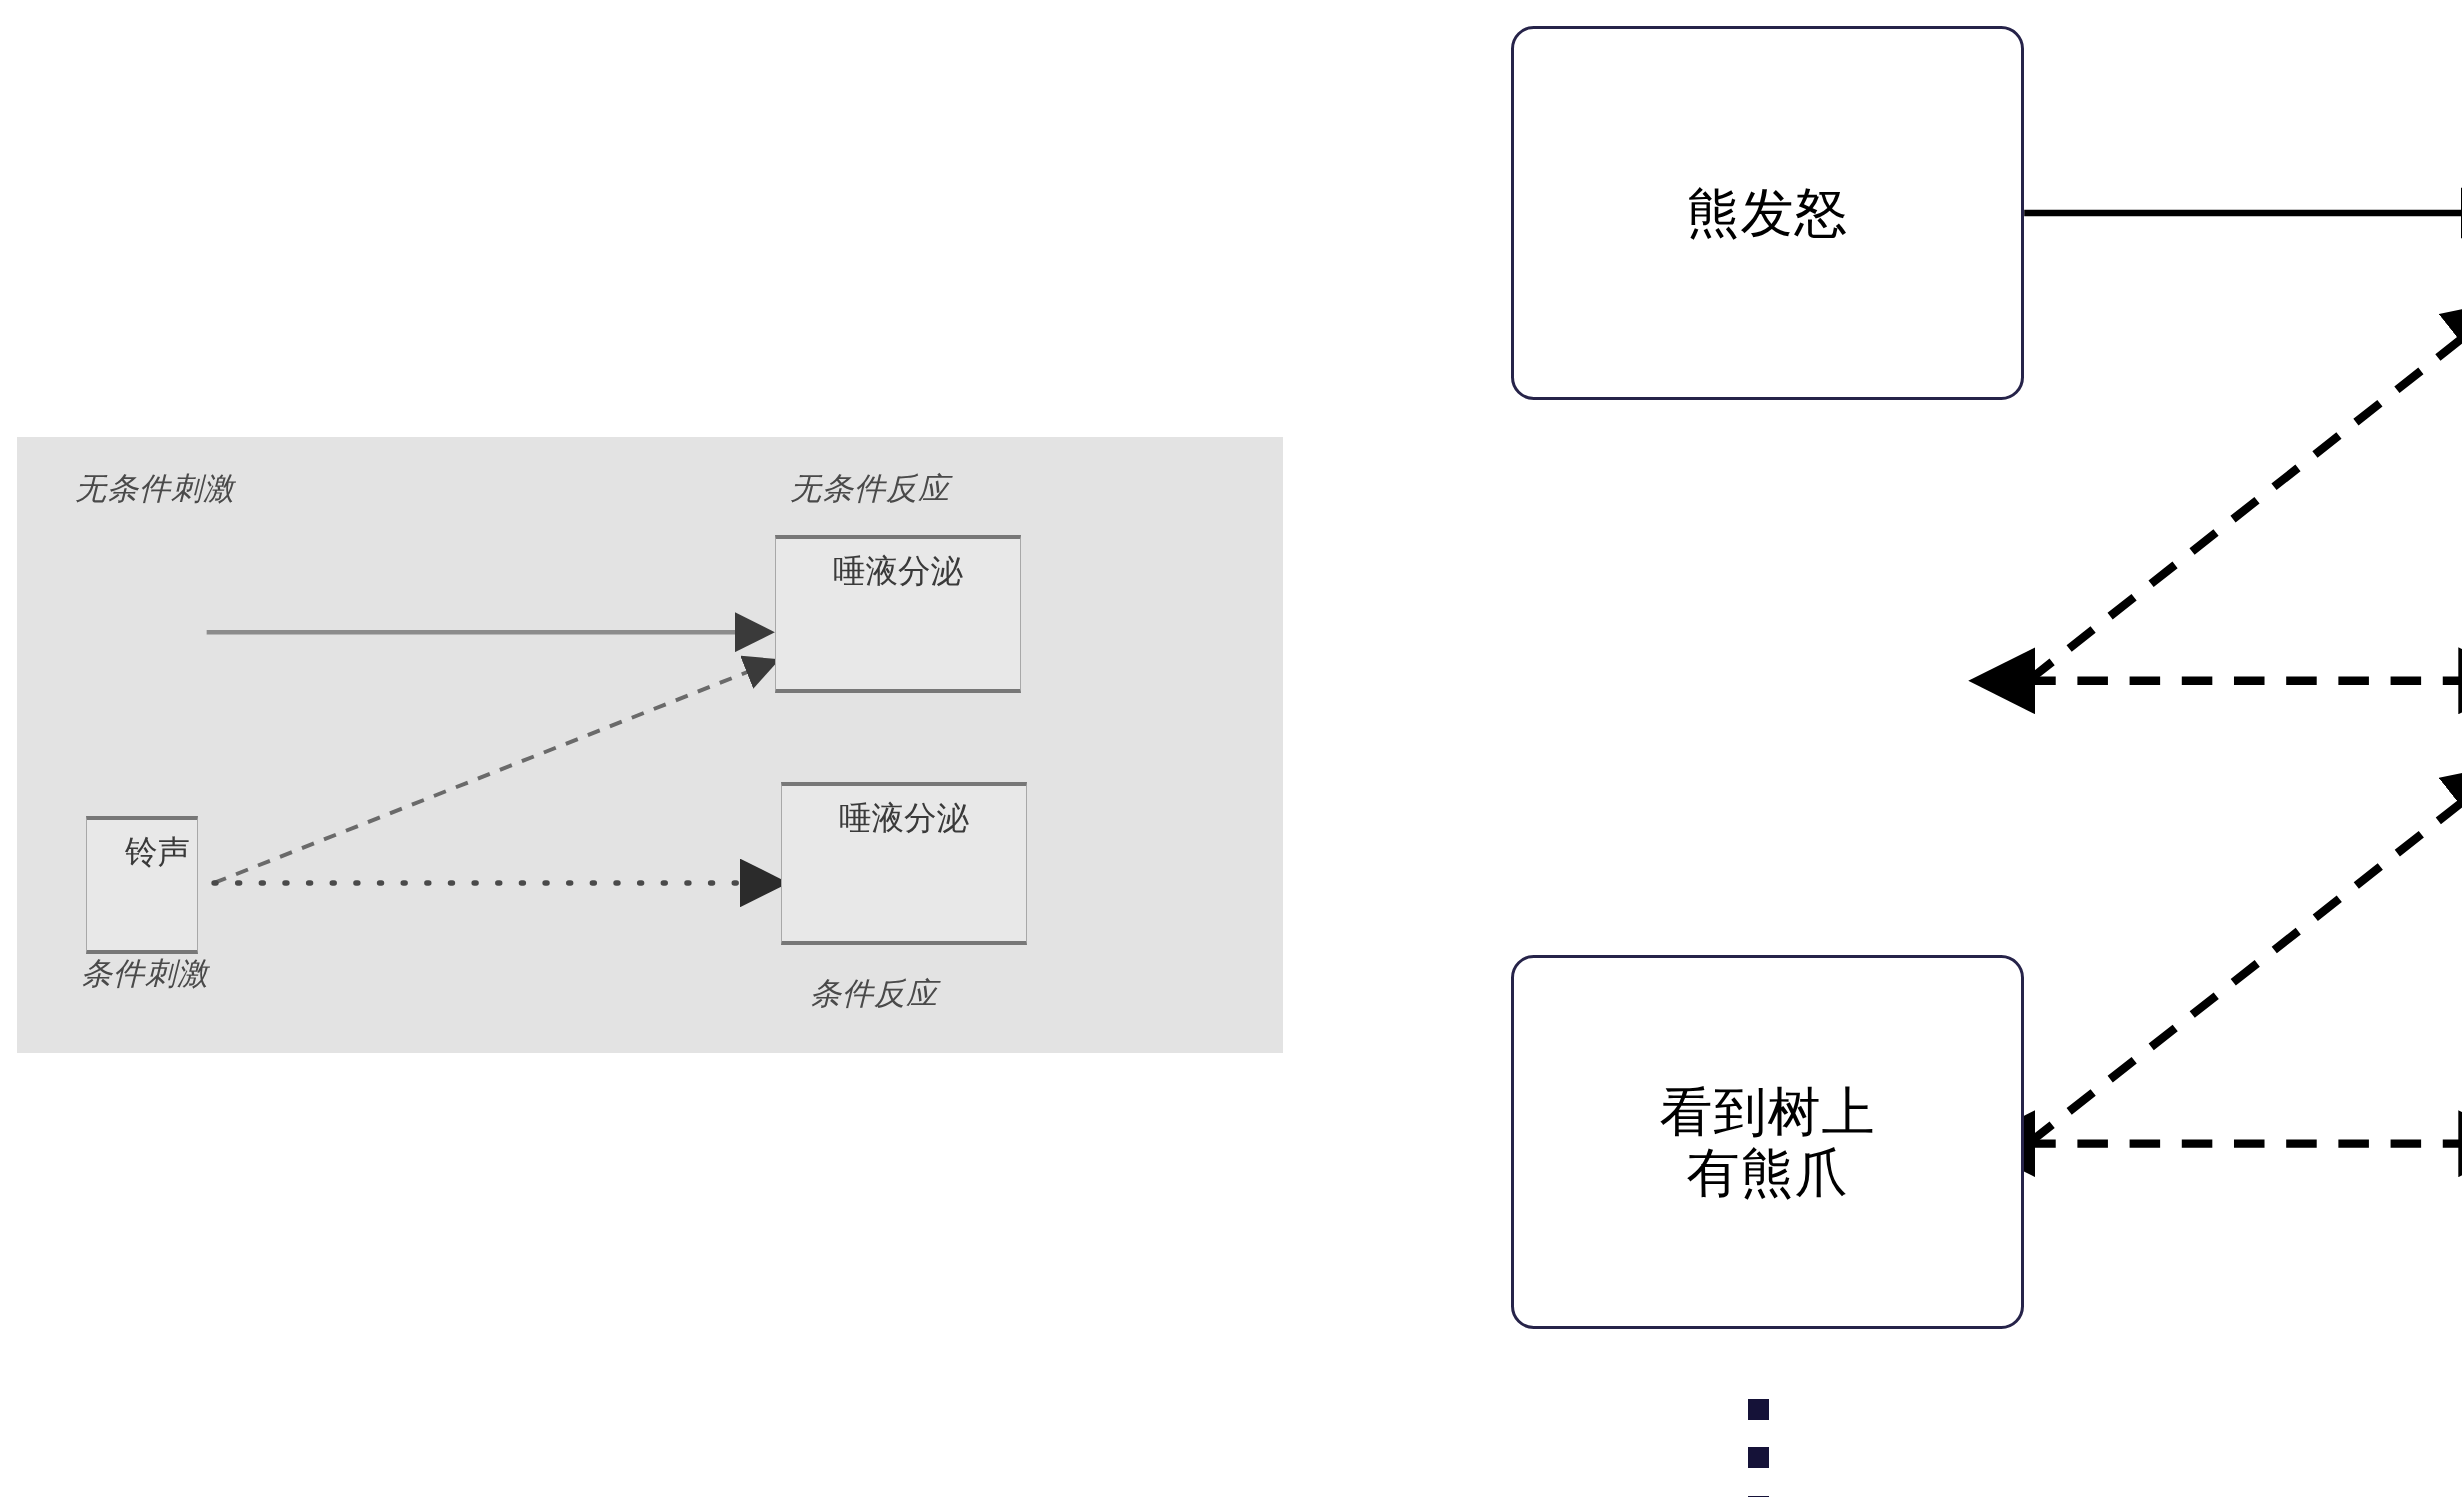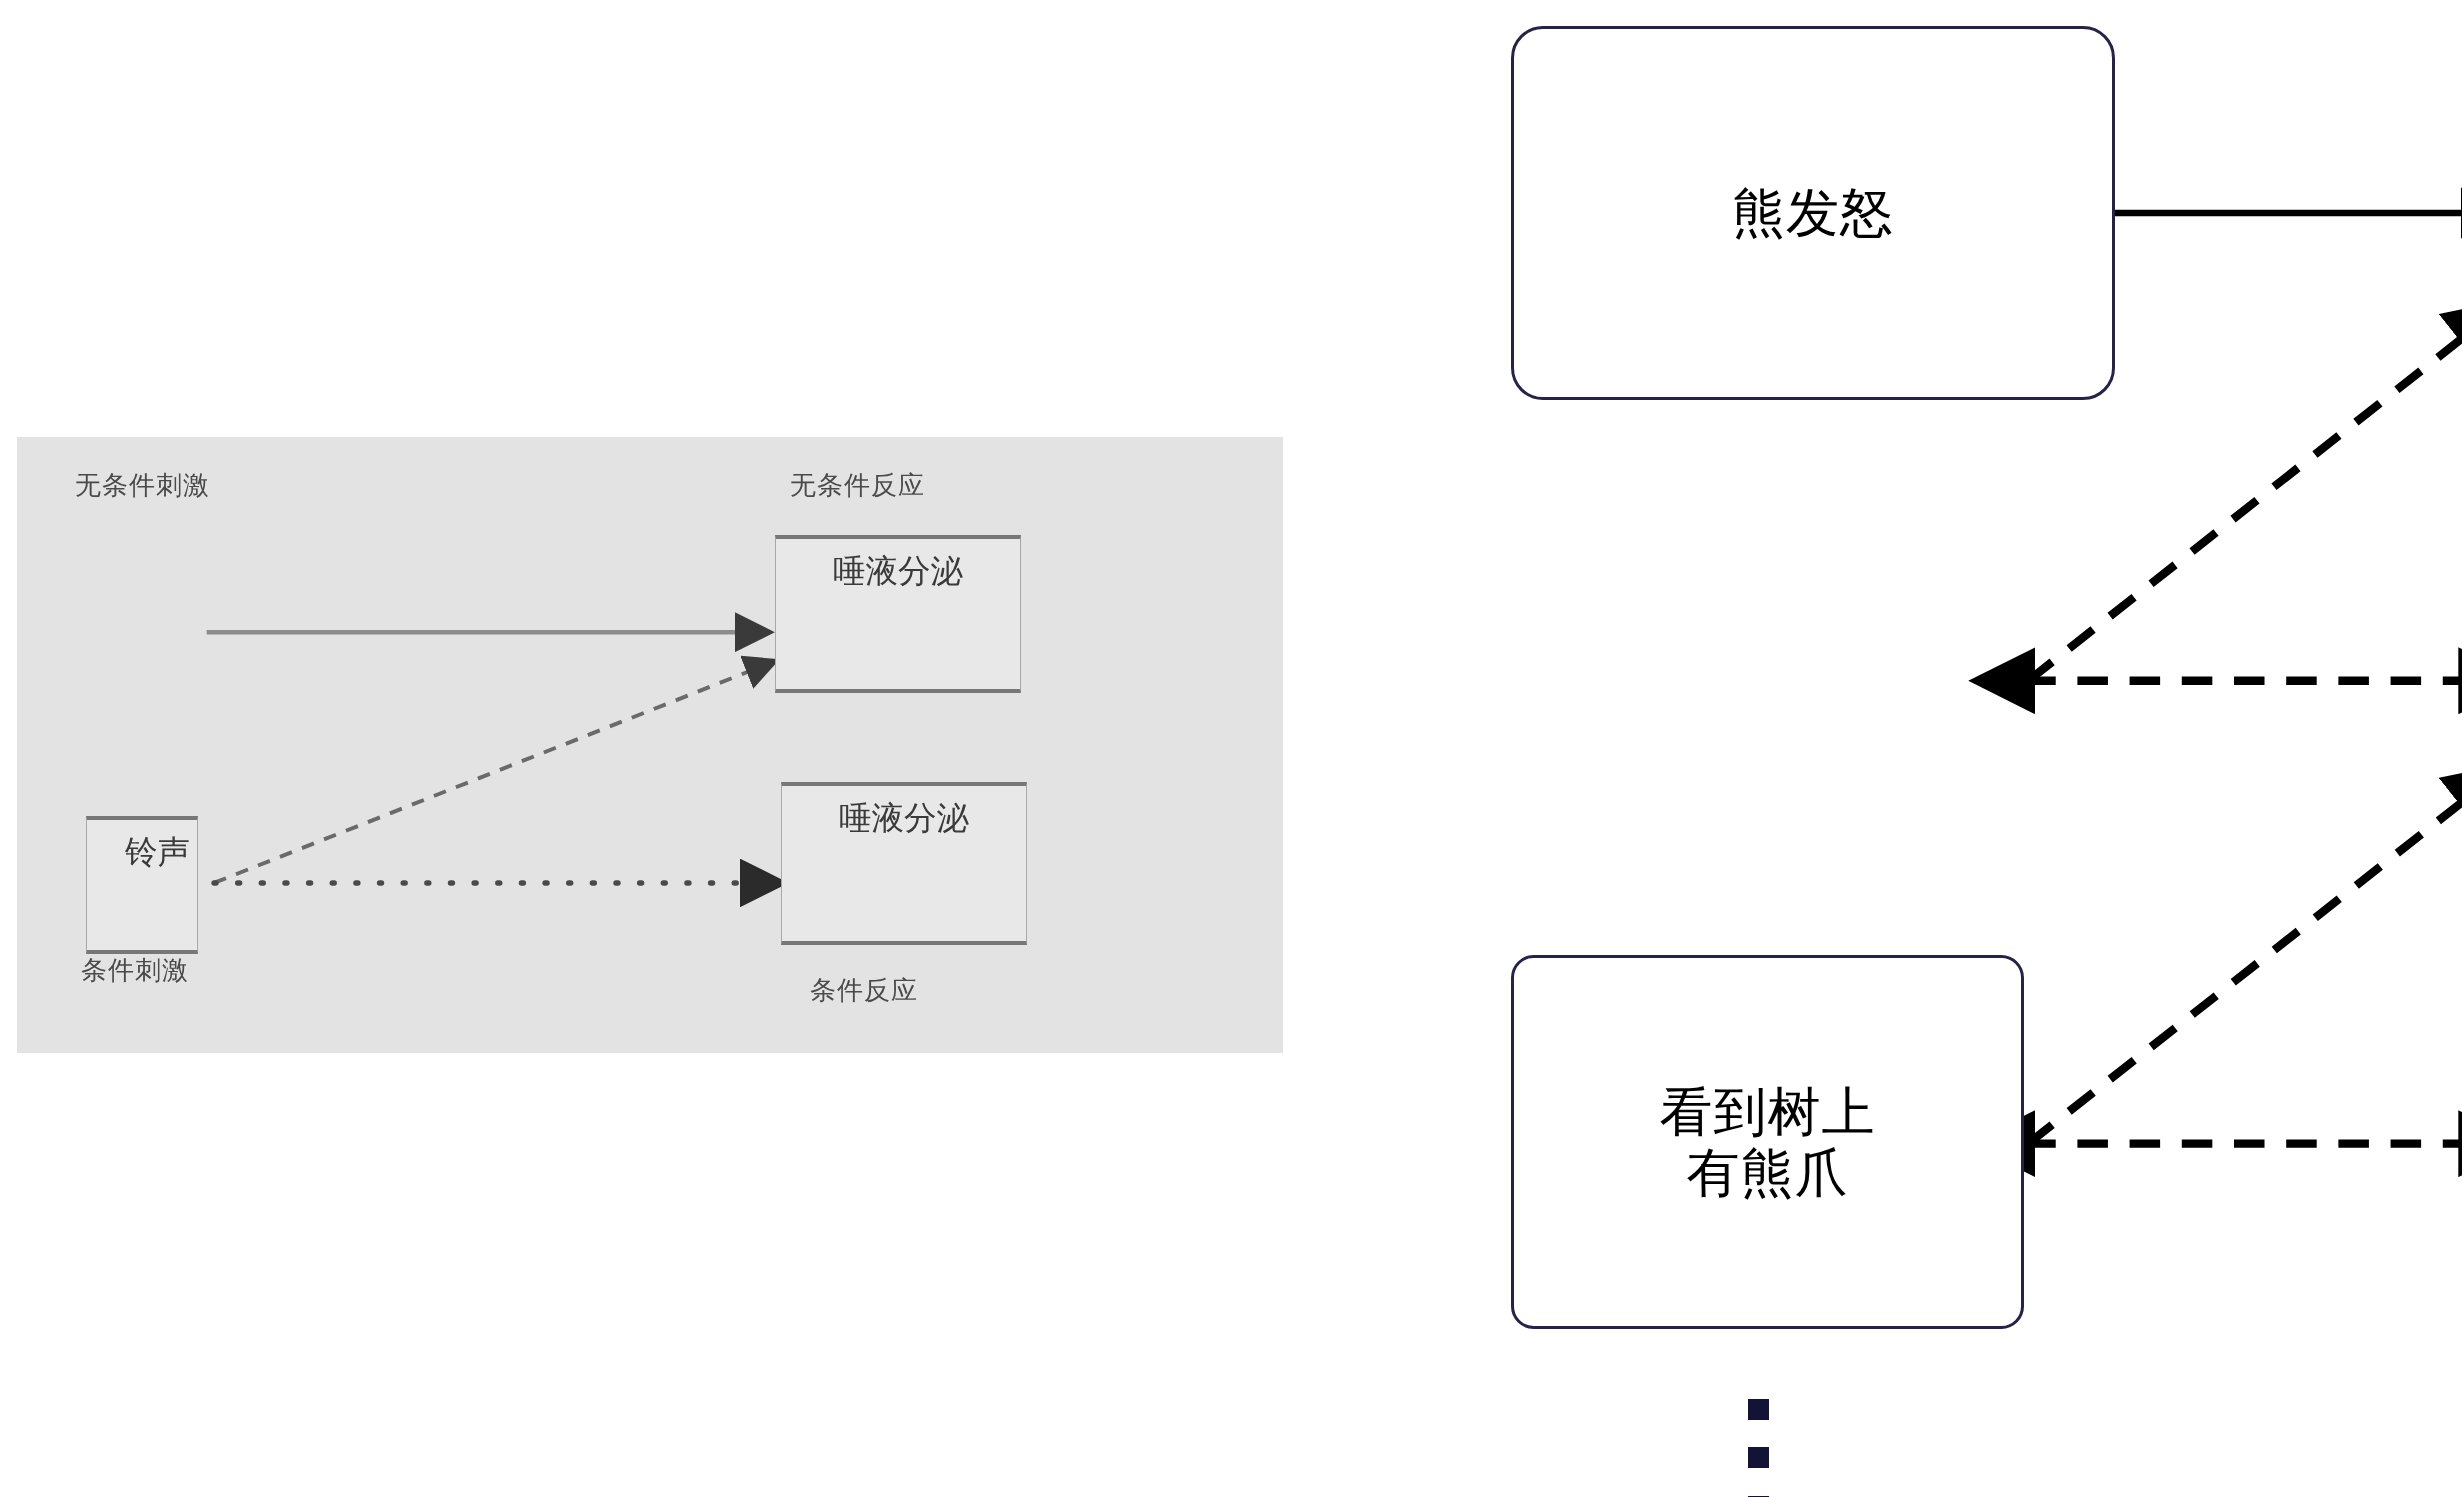--- a/index.html
+++ b/index.html
@@ -7,22 +7,22 @@
     width:3306px;height:1498px;position:relative;overflow:hidden;
     font-family:"Liberation Sans","DejaVu Sans",sans-serif;
   }
 
   
   #pavlov-panel{
     position:absolute;left:17px;top:437px;width:1266px;height:616px;
     background:#e3e3e3;
   }
   .pav-caption{
-    position:absolute;color:#4a4a4a;font-size:26px;letter-spacing:1px;
-    white-space:nowrap;font-weight:400;
+    position:absolute;color:#4a4a4a;font-size:31px;letter-spacing:1px;
+    white-space:nowrap;font-weight:400;font-style:italic;
   }
   #pav-caption-us{left:58px;top:30.5px;}
   #pav-caption-ur{left:773px;top:30.5px;}
   #pav-caption-cs{left:64px;top:516px;}
   #pav-caption-cr{left:793px;top:536px;}
 
   .pav-box{
     position:absolute;background:#e8e8e8;
     border:1.5px solid #a8a8a8;
     border-top:4.4px solid #777777;
@@ -54,21 +54,21 @@
     text-align:center;
   }
   .rl-box-left{border:3.4px solid #262349;}
 
   .rl-label-cn{
     color:#000000;font-size:53px;line-height:1.16;font-weight:400;
     letter-spacing:1px;
   }
 
   
-  #rl-box-bear-angry   {left:58px; top:25.6px;   width:604px; height:374px;border-radius:32px;}
+  #rl-box-bear-angry   {left:58px; top:25.6px;   width:513px; height:374px;}
   #rl-box-see-bear     {left:58px; top:492px; width:513px; height:374px;}
   #rl-box-see-paw      {left:58px; top:955px; width:513px; height:374px;}
 
   
   .ellipsis-col{position:absolute;display:flex;flex-direction:column;gap:27.6px;}
   .ellipsis-sq{width:20.7px;height:20.7px;display:block;}
   #ellipsis-left{left:295px;top:1399px;}
   #ellipsis-left .ellipsis-sq{background:#151238;}
 </style>
 </head>

